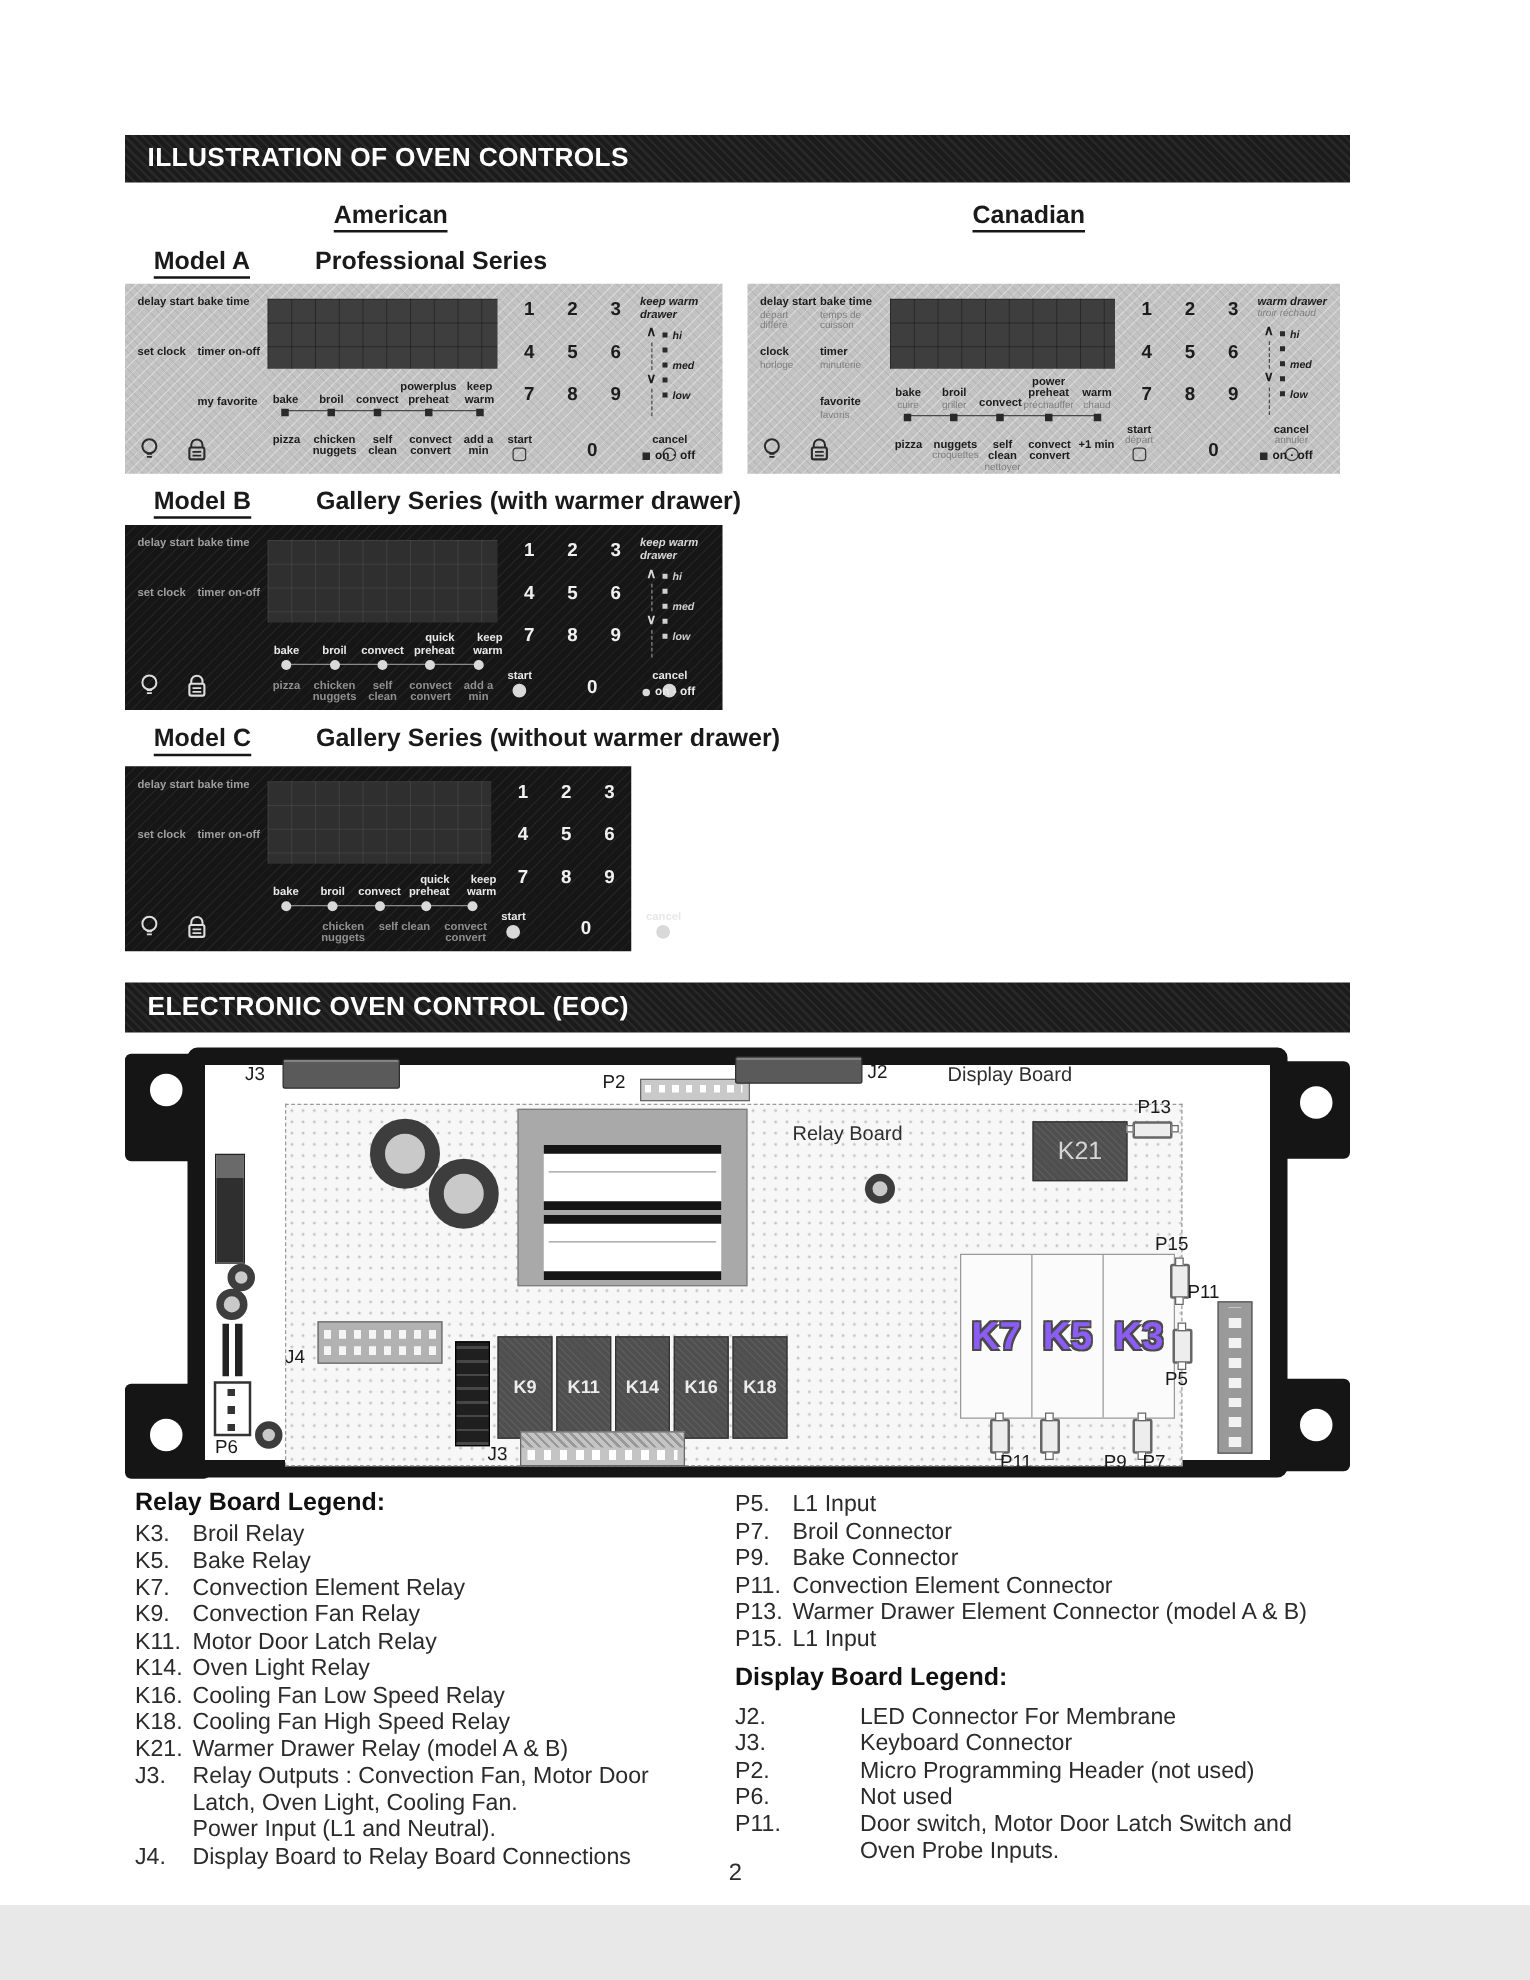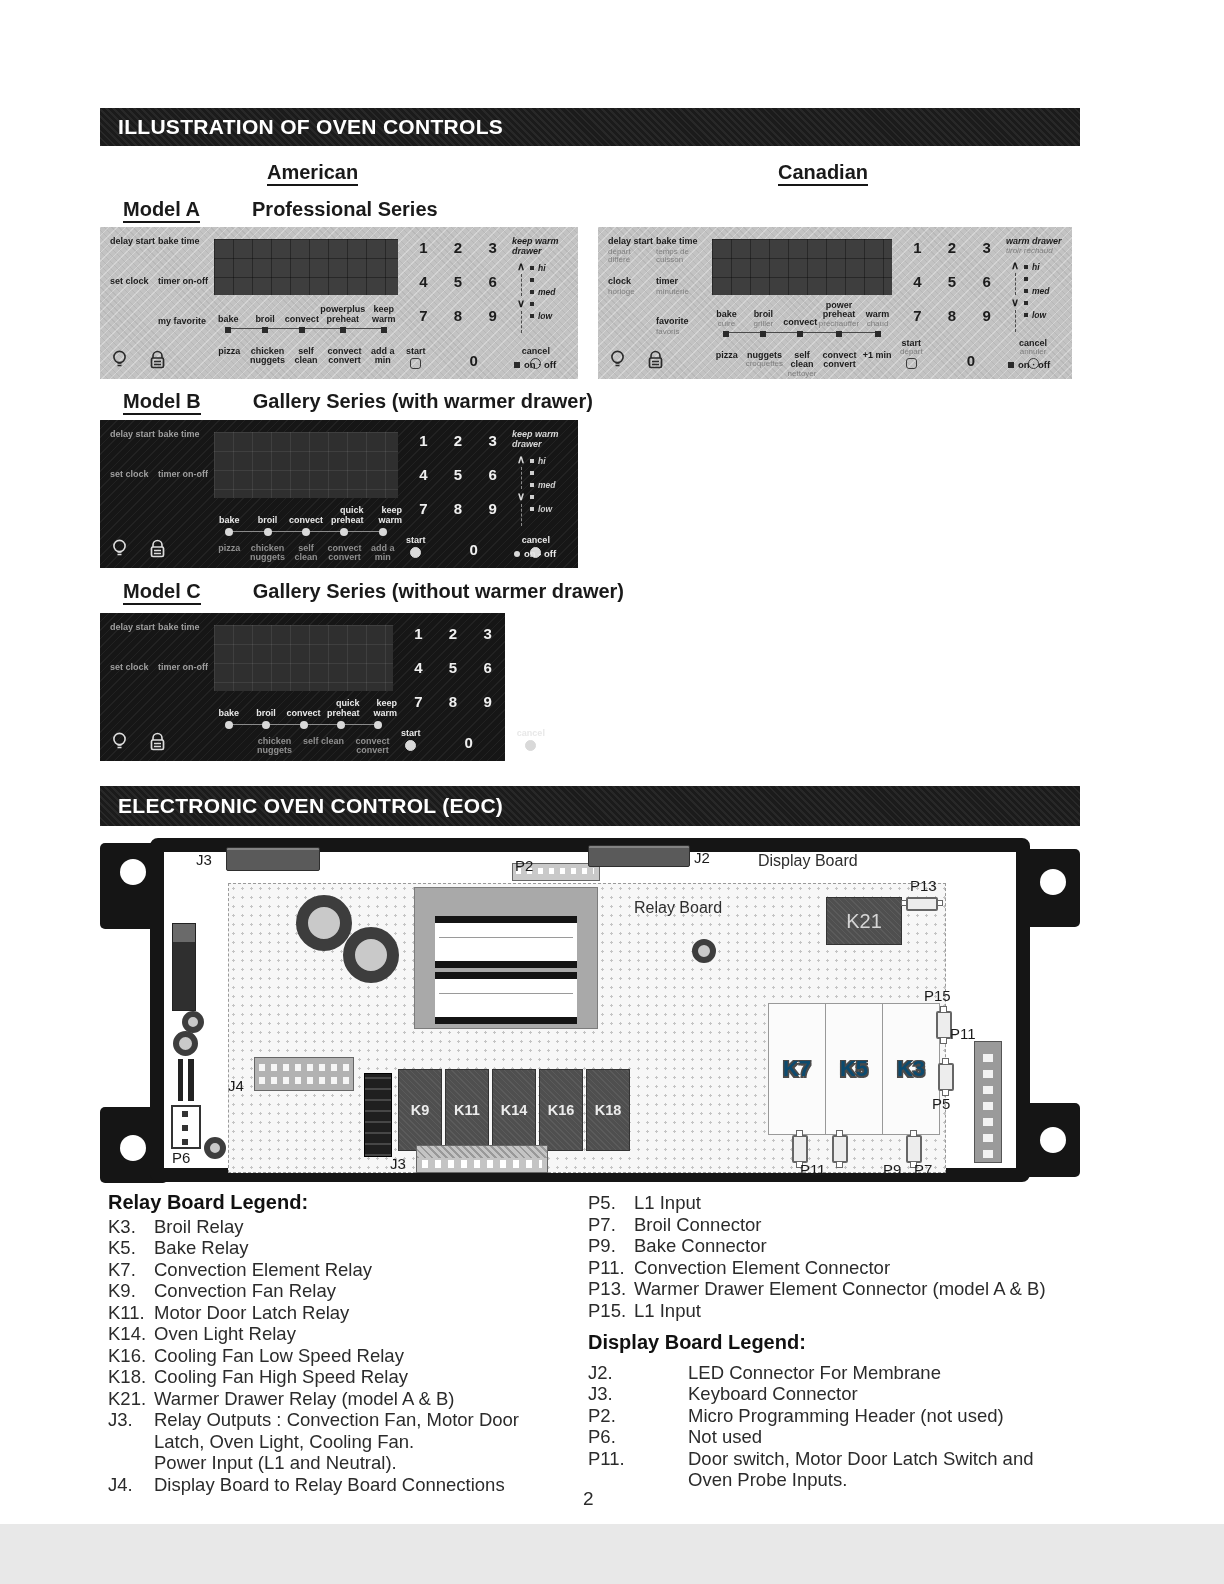--- a/index.html
+++ b/index.html
@@ -110,21 +110,21 @@
     background-size:78px 6px;background-position:3px 4px;background-repeat:no-repeat;}
   .transformer{position:absolute;z-index:2;background:#a9a9a9;border:1px solid #7c7c7c;box-sizing:border-box;}
   .twin{margin:0 20px;height:38px;background:#fff;border-top:7px solid #141414;border-bottom:7px solid #141414;
         position:relative;}
   .twin::after{content:"";position:absolute;left:4px;right:4px;top:14px;border-top:1px solid #9a9a9a;}
   .krelay{width:44px;height:82px;background:#4f4f4f;border:1px solid #333;box-sizing:border-box;
     display:flex;align-items:center;justify-content:center;color:#ececec;font-size:14.5px;font-weight:bold;
     background-image:repeating-linear-gradient(45deg,rgba(255,255,255,.07) 0 1px,rgba(0,0,0,0) 1px 4px);}
   .bigrelaybox{position:absolute;z-index:2;display:flex;border:1px solid #999;background:#fbfbfb;}
   .bigcell{width:56px;border-right:1px solid #999;display:flex;align-items:center;justify-content:center;
-    font-size:22px;font-weight:800;color:#0c4a6e;
+    font-size:31px;font-weight:800;color:#8b5cf6;
     text-shadow:-1.5px -1.5px 0 #4a4a4a,1.5px -1.5px 0 #4a4a4a,-1.5px 1.5px 0 #4a4a4a,1.5px 1.5px 0 #4a4a4a;}
   .bigcell:last-child{border-right:none;}
   .k21box{position:absolute;z-index:3;background:#4f4f4f;border:1px solid #333;display:flex;align-items:center;
     justify-content:center;color:#d5d5d5;font-size:20px;
     background-image:repeating-linear-gradient(45deg,rgba(255,255,255,.07) 0 1px,rgba(0,0,0,0) 1px 4px);}
   .plugv{position:absolute;z-index:3;width:12px;height:24px;background:#ededed;border:2px solid #666;border-radius:2px;}
   .plugv::before{content:"";position:absolute;left:2px;top:-7px;width:5px;height:5px;border:1.5px solid #666;background:#fff;}
   .plugv::after{content:"";position:absolute;left:2px;bottom:-7px;width:5px;height:5px;border:1.5px solid #666;background:#fff;}
   .plugh{position:absolute;z-index:3;width:28px;height:10px;background:#ededed;border:2px solid #666;border-radius:2px;}
   .plugh::before{content:"";position:absolute;top:1px;left:-7px;width:4px;height:4px;border:1.5px solid #666;background:#fff;}
@@ -630,21 +630,21 @@
       </div>
     <div class="ear" style="left:912px;top:268px;width:68px;height:74px;">
         <span class="hole" style="left:28px;top:24px;"></span>
       </div>
     <div class="frame"></div>
 
     <div class="relayarea"></div>
 
     <span class="blabel" style="left:96px;top:16px;">J3</span>
     <div class="bd conn-dark" style="left:126px;top:12px;width:92px;height:22px;"></div>
-    <span class="blabel" style="left:382px;top:22px;margin-left:33px;">P2</span>
+    <span class="blabel" style="left:382px;top:22px;">P2</span>
     <div class="bd conn-pins" style="left:412px;top:28px;width:86px;height:16px;"></div>
     <div class="bd conn-dark" style="left:488px;top:10px;width:100px;height:20px;"></div>
     <span class="blabel" style="left:594px;top:14px;">J2</span>
     <span class="btitle" style="left:658px;top:17px;">Display Board</span>
     <span class="btitle" style="left:534px;top:64px;">Relay Board</span>
 
     <span class="ring" style="left:196px;top:60px;width:56px;height:56px;"></span>
     <span class="ring" style="left:243px;top:92px;width:56px;height:56px;"></span>
     <span class="ring small" style="left:592px;top:104px;width:24px;height:24px;"></span>
 

